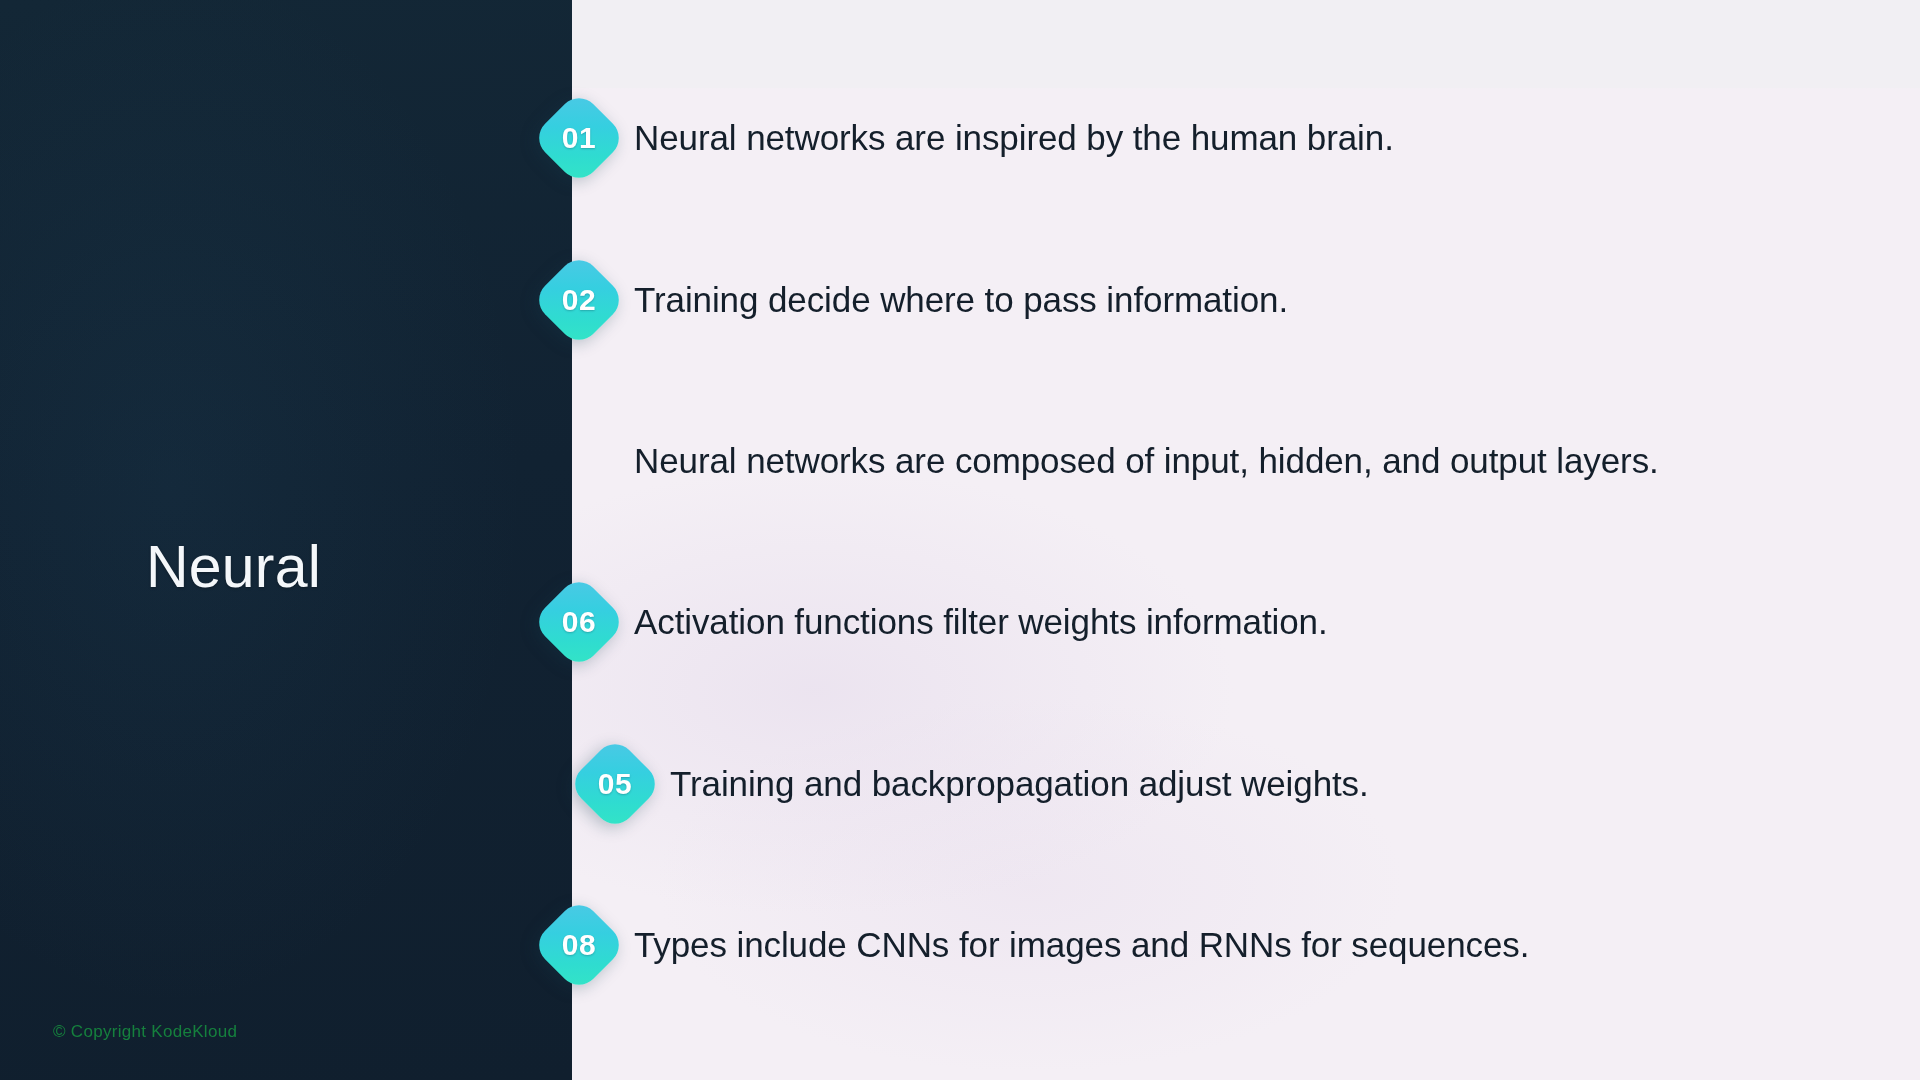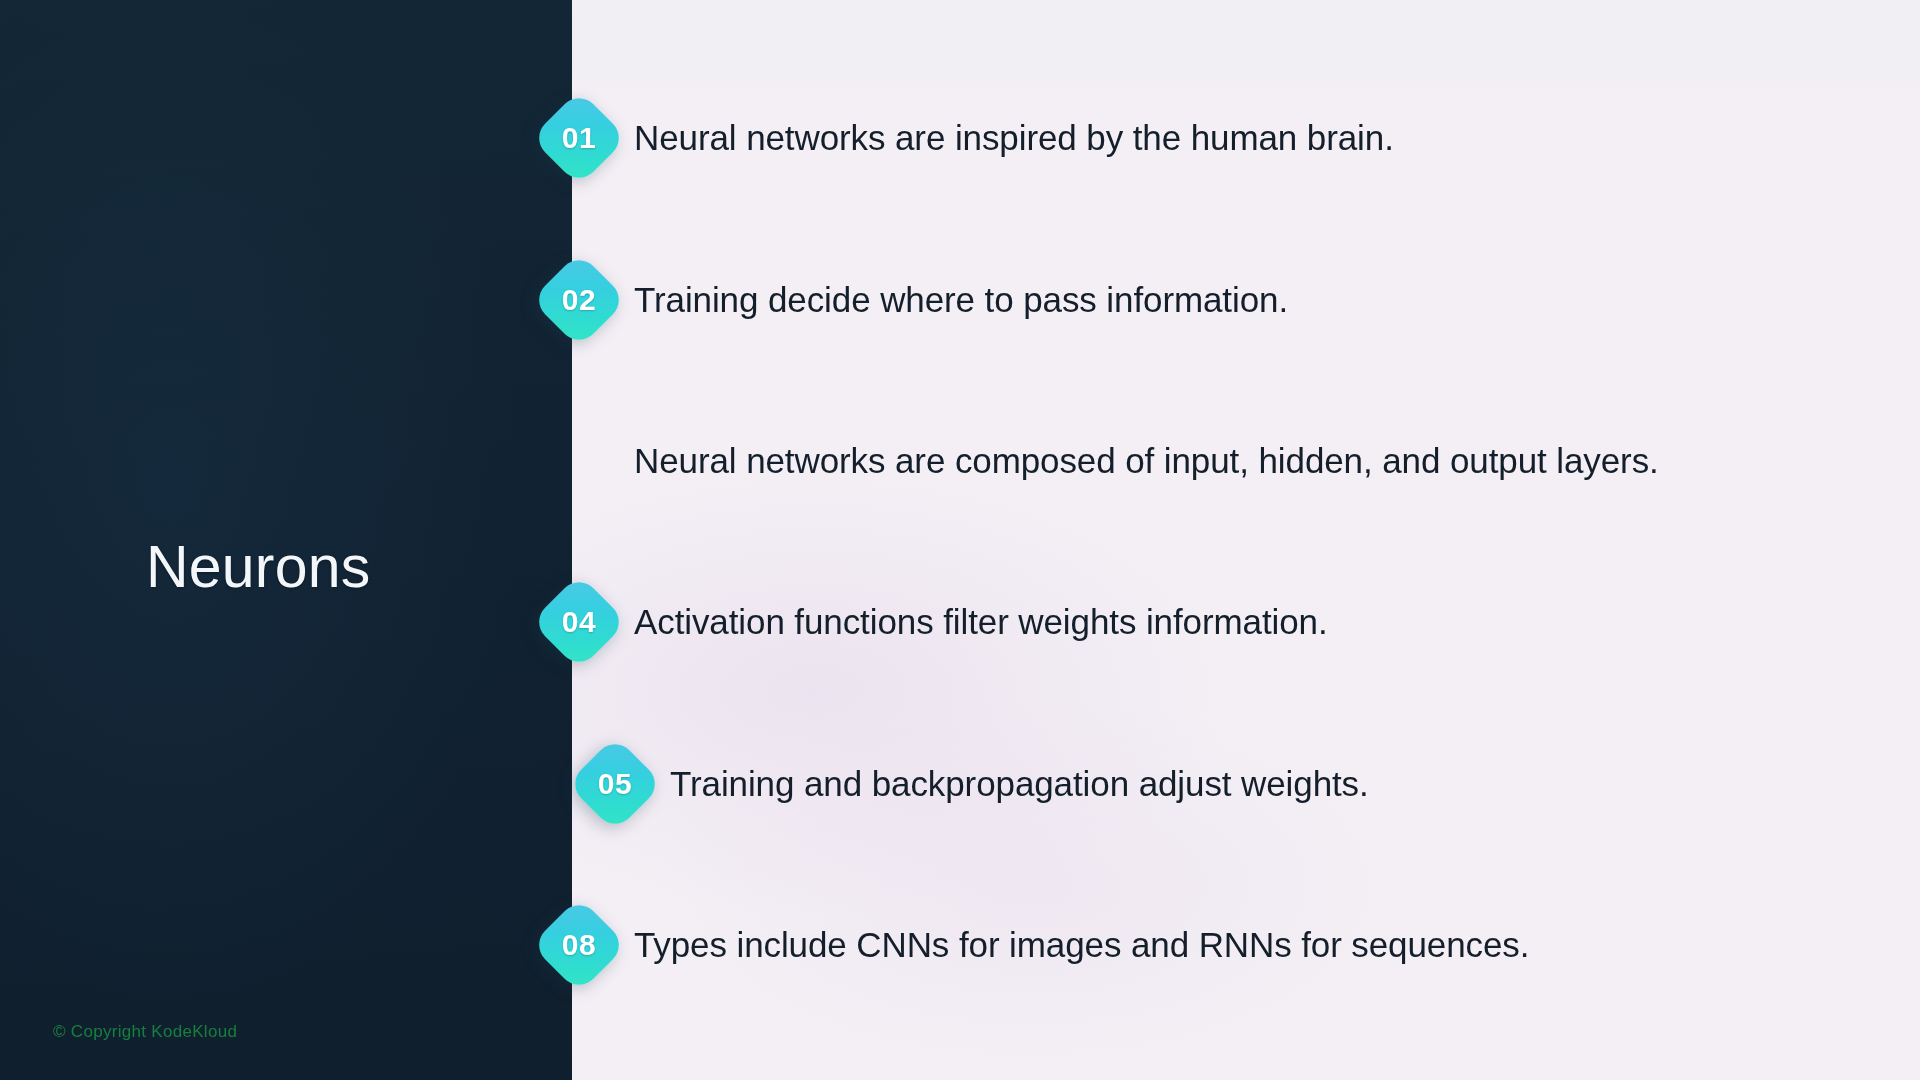--- a/index.html
+++ b/index.html
@@ -147,21 +147,21 @@
   }
 </style>
 </head>
 <body>
 
 <div id="slide">
 
   <div id="left-panel"></div>
   <div id="right-panel"></div>
 
-  <h1 id="slide-title">Neurons</h1>
+  <h1 id="slide-title">Neural</h1>
 
   <div id="points-list">
 
     <div class="point-row" style="top:90px;">
       <div class="badge-wrap">
         <div class="badge-shape"></div>
         <div class="badge-num">01</div>
       </div>
       <div class="point-text">Neural networks are inspired by the human brain.</div>
     </div>
@@ -174,21 +174,21 @@
       <div class="point-text">Training decide where to pass information.</div>
     </div>
 
     <div class="point-row" style="top:413px;">
       <div class="point-text">Neural networks are composed of input, hidden, and output layers.</div>
     </div>
 
     <div class="point-row" style="top:574px;">
       <div class="badge-wrap">
         <div class="badge-shape"></div>
-        <div class="badge-num">04</div>
+        <div class="badge-num">06</div>
       </div>
       <div class="point-text">Activation functions filter weights information.</div>
     </div>
 
     <div class="point-row" style="top:736px;margin-left:36px;">
       <div class="badge-wrap">
         <div class="badge-shape"></div>
         <div class="badge-num">05</div>
       </div>
       <div class="point-text">Training and backpropagation adjust weights.</div>

